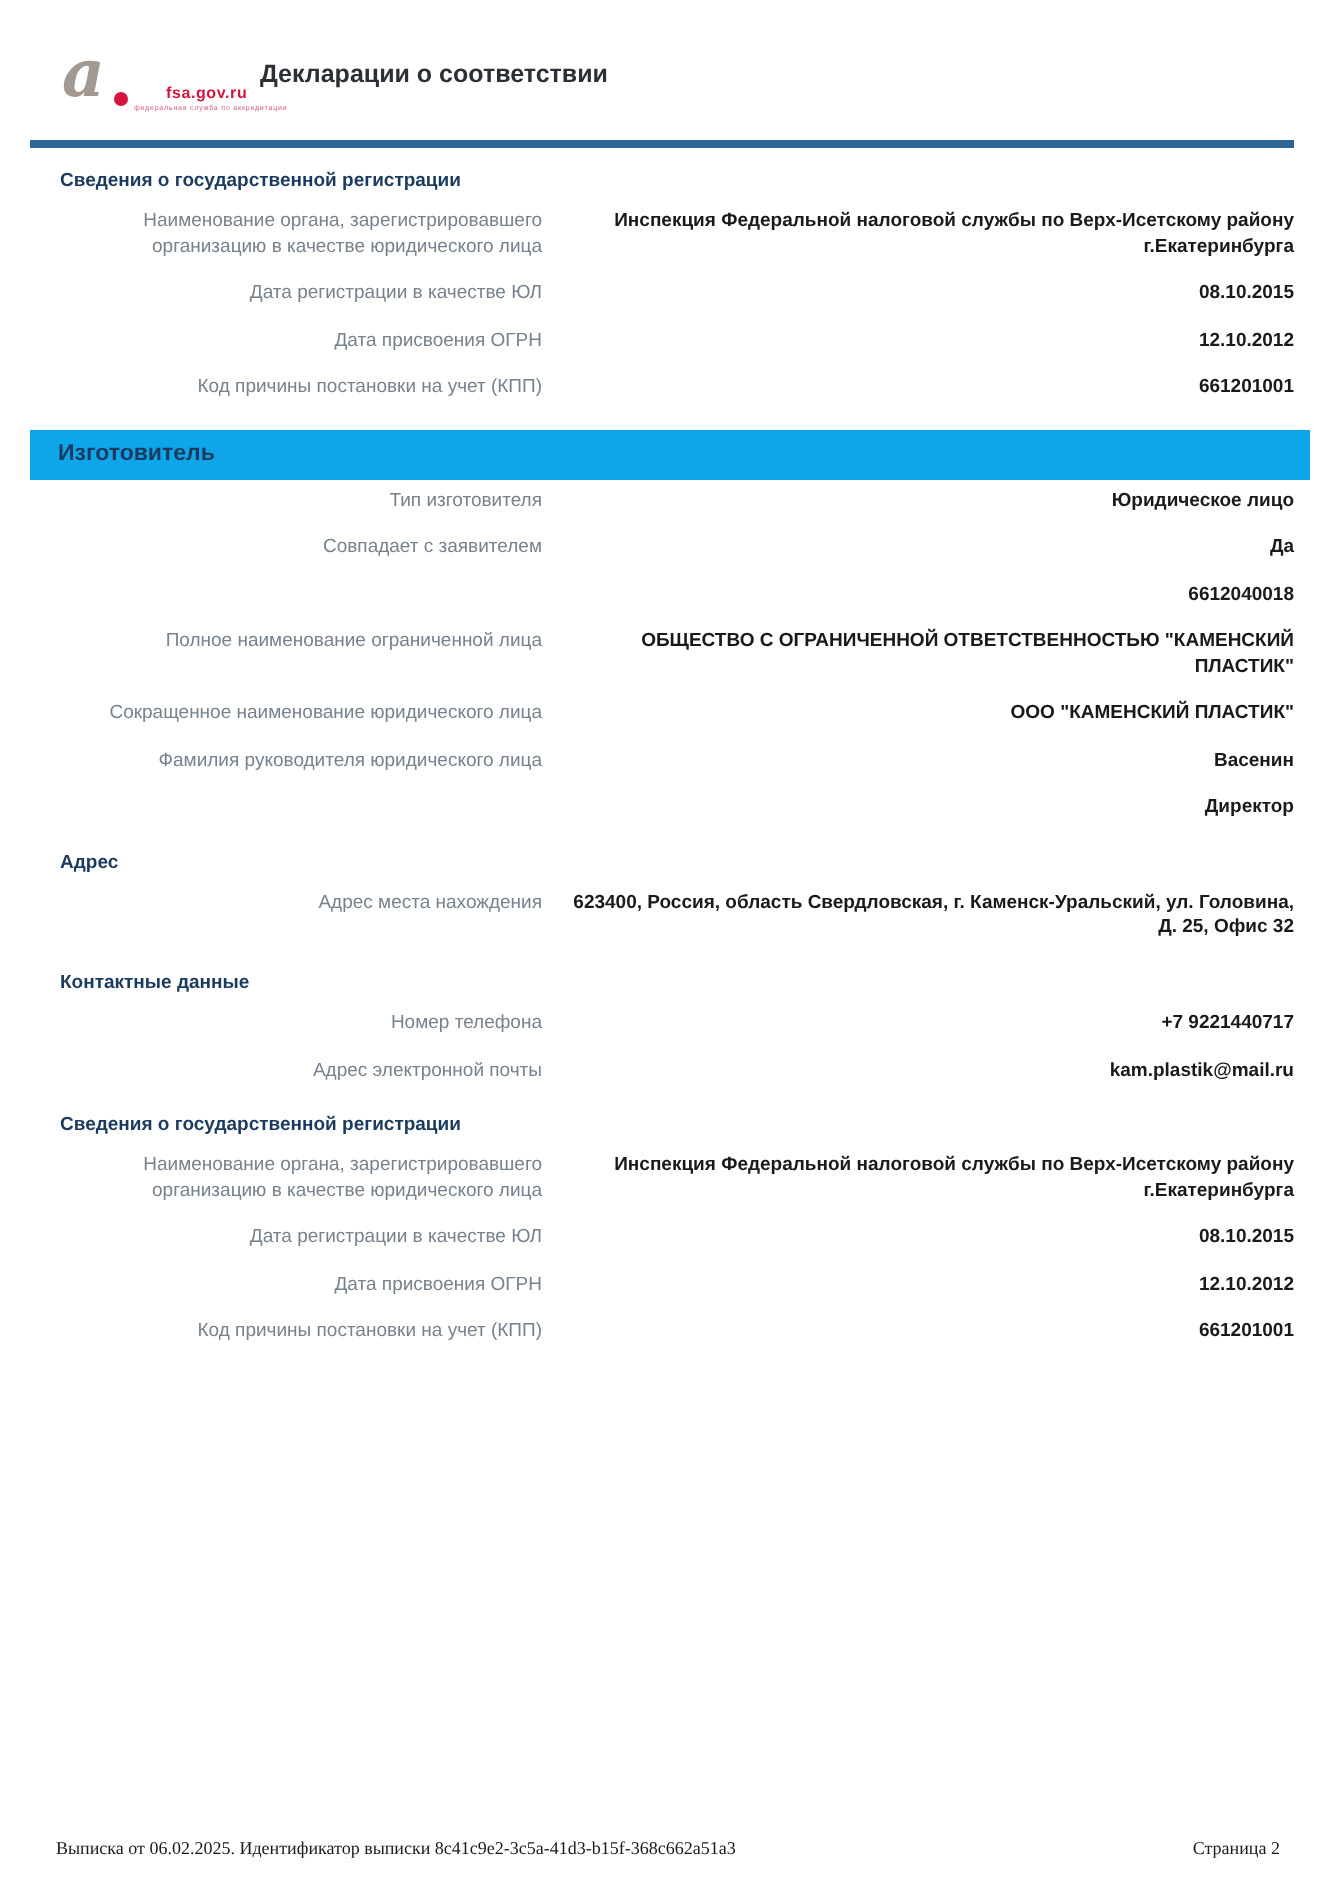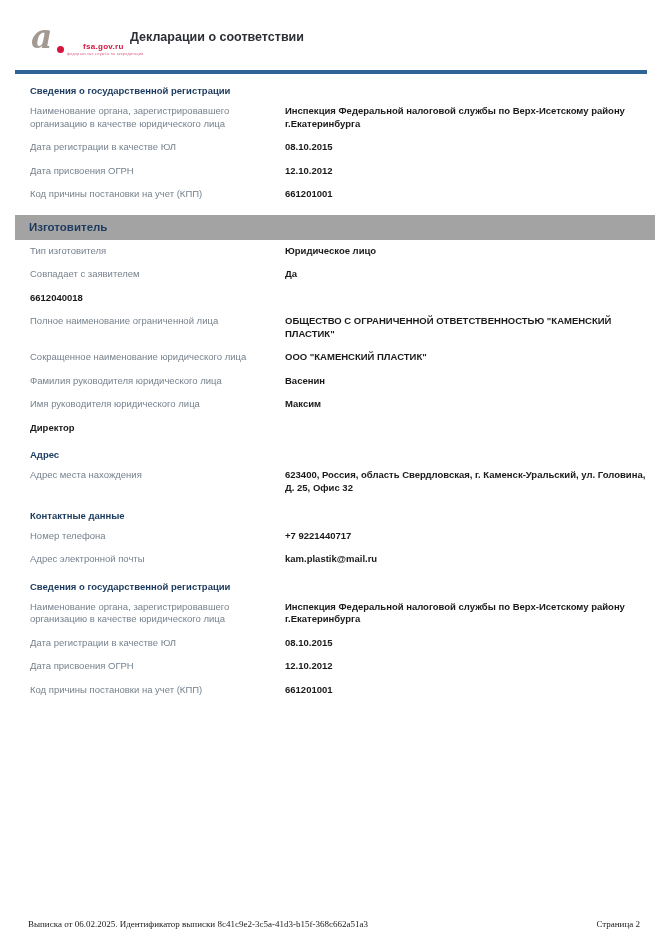--- a/index.html
+++ b/index.html
@@ -46,32 +46,32 @@
     position: absolute; top: 70px; left: 15px;
     width: 632px; height: 4px; background: #2e6496;
   }
 
   
   .content { position: absolute; top: 76px; left: 15px; width: 640px; }
   .heading {
     font-size: 9.5px; font-weight: bold; color: #1b3a5f;
     padding: 9px 0 4px 15px;
   }
-  .row { display: flex; padding: 5px 8px 6px 15px; }
+  .row { display: flex; padding: 5px 8px 6px 15px; text-align: right; }
   .lbl {
     flex: 0 0 255px; width: 255px; padding-right: 14px;
     font-size: 9.5px; line-height: 1.32; color: #76828e;
   }
   .val {
     flex: 1;
     font-size: 9.5px; line-height: 1.32; font-weight: bold; color: #1a1a1a;
   }
   .banner {
     margin-top: 8px; height: 25px; line-height: 25px;
-    background: #a3a3a3; padding-left: 14px;
+    background: #0ea5e9; padding-left: 14px;
     font-size: 11.5px; font-weight: bold; color: #1b3a5f;
   }
 
   
   .footer {
     position: absolute; left: 28px; right: 30px; bottom: 22px;
     display: flex; justify-content: space-between;
     font-size: 9px; color: #1a1a1a; font-family: Liberation Serif, serif;
   }
 </style>
@@ -131,24 +131,20 @@
     </div>
     <div class="row">
       <div class="lbl">Сокращенное наименование юридического лица</div>
       <div class="val">ООО "КАМЕНСКИЙ ПЛАСТИК"</div>
     </div>
     <div class="row">
       <div class="lbl">Фамилия руководителя юридического лица</div>
       <div class="val">Васенин</div>
     </div>
     <div class="row">
-      <div class="lbl">Имя руководителя юридического лица</div>
-      <div class="val">Максим</div>
-    </div>
-    <div class="row">
       <div class="val">Директор</div>
     </div>
 
     <div class="heading">Адрес</div>
     <div class="row">
       <div class="lbl">Адрес места нахождения</div>
       <div class="val">623400, Россия, область Свердловская, г. Каменск-Уральский, ул. Головина, Д. 25, Офис 32</div>
     </div>
 
     <div class="heading">Контактные данные</div>

